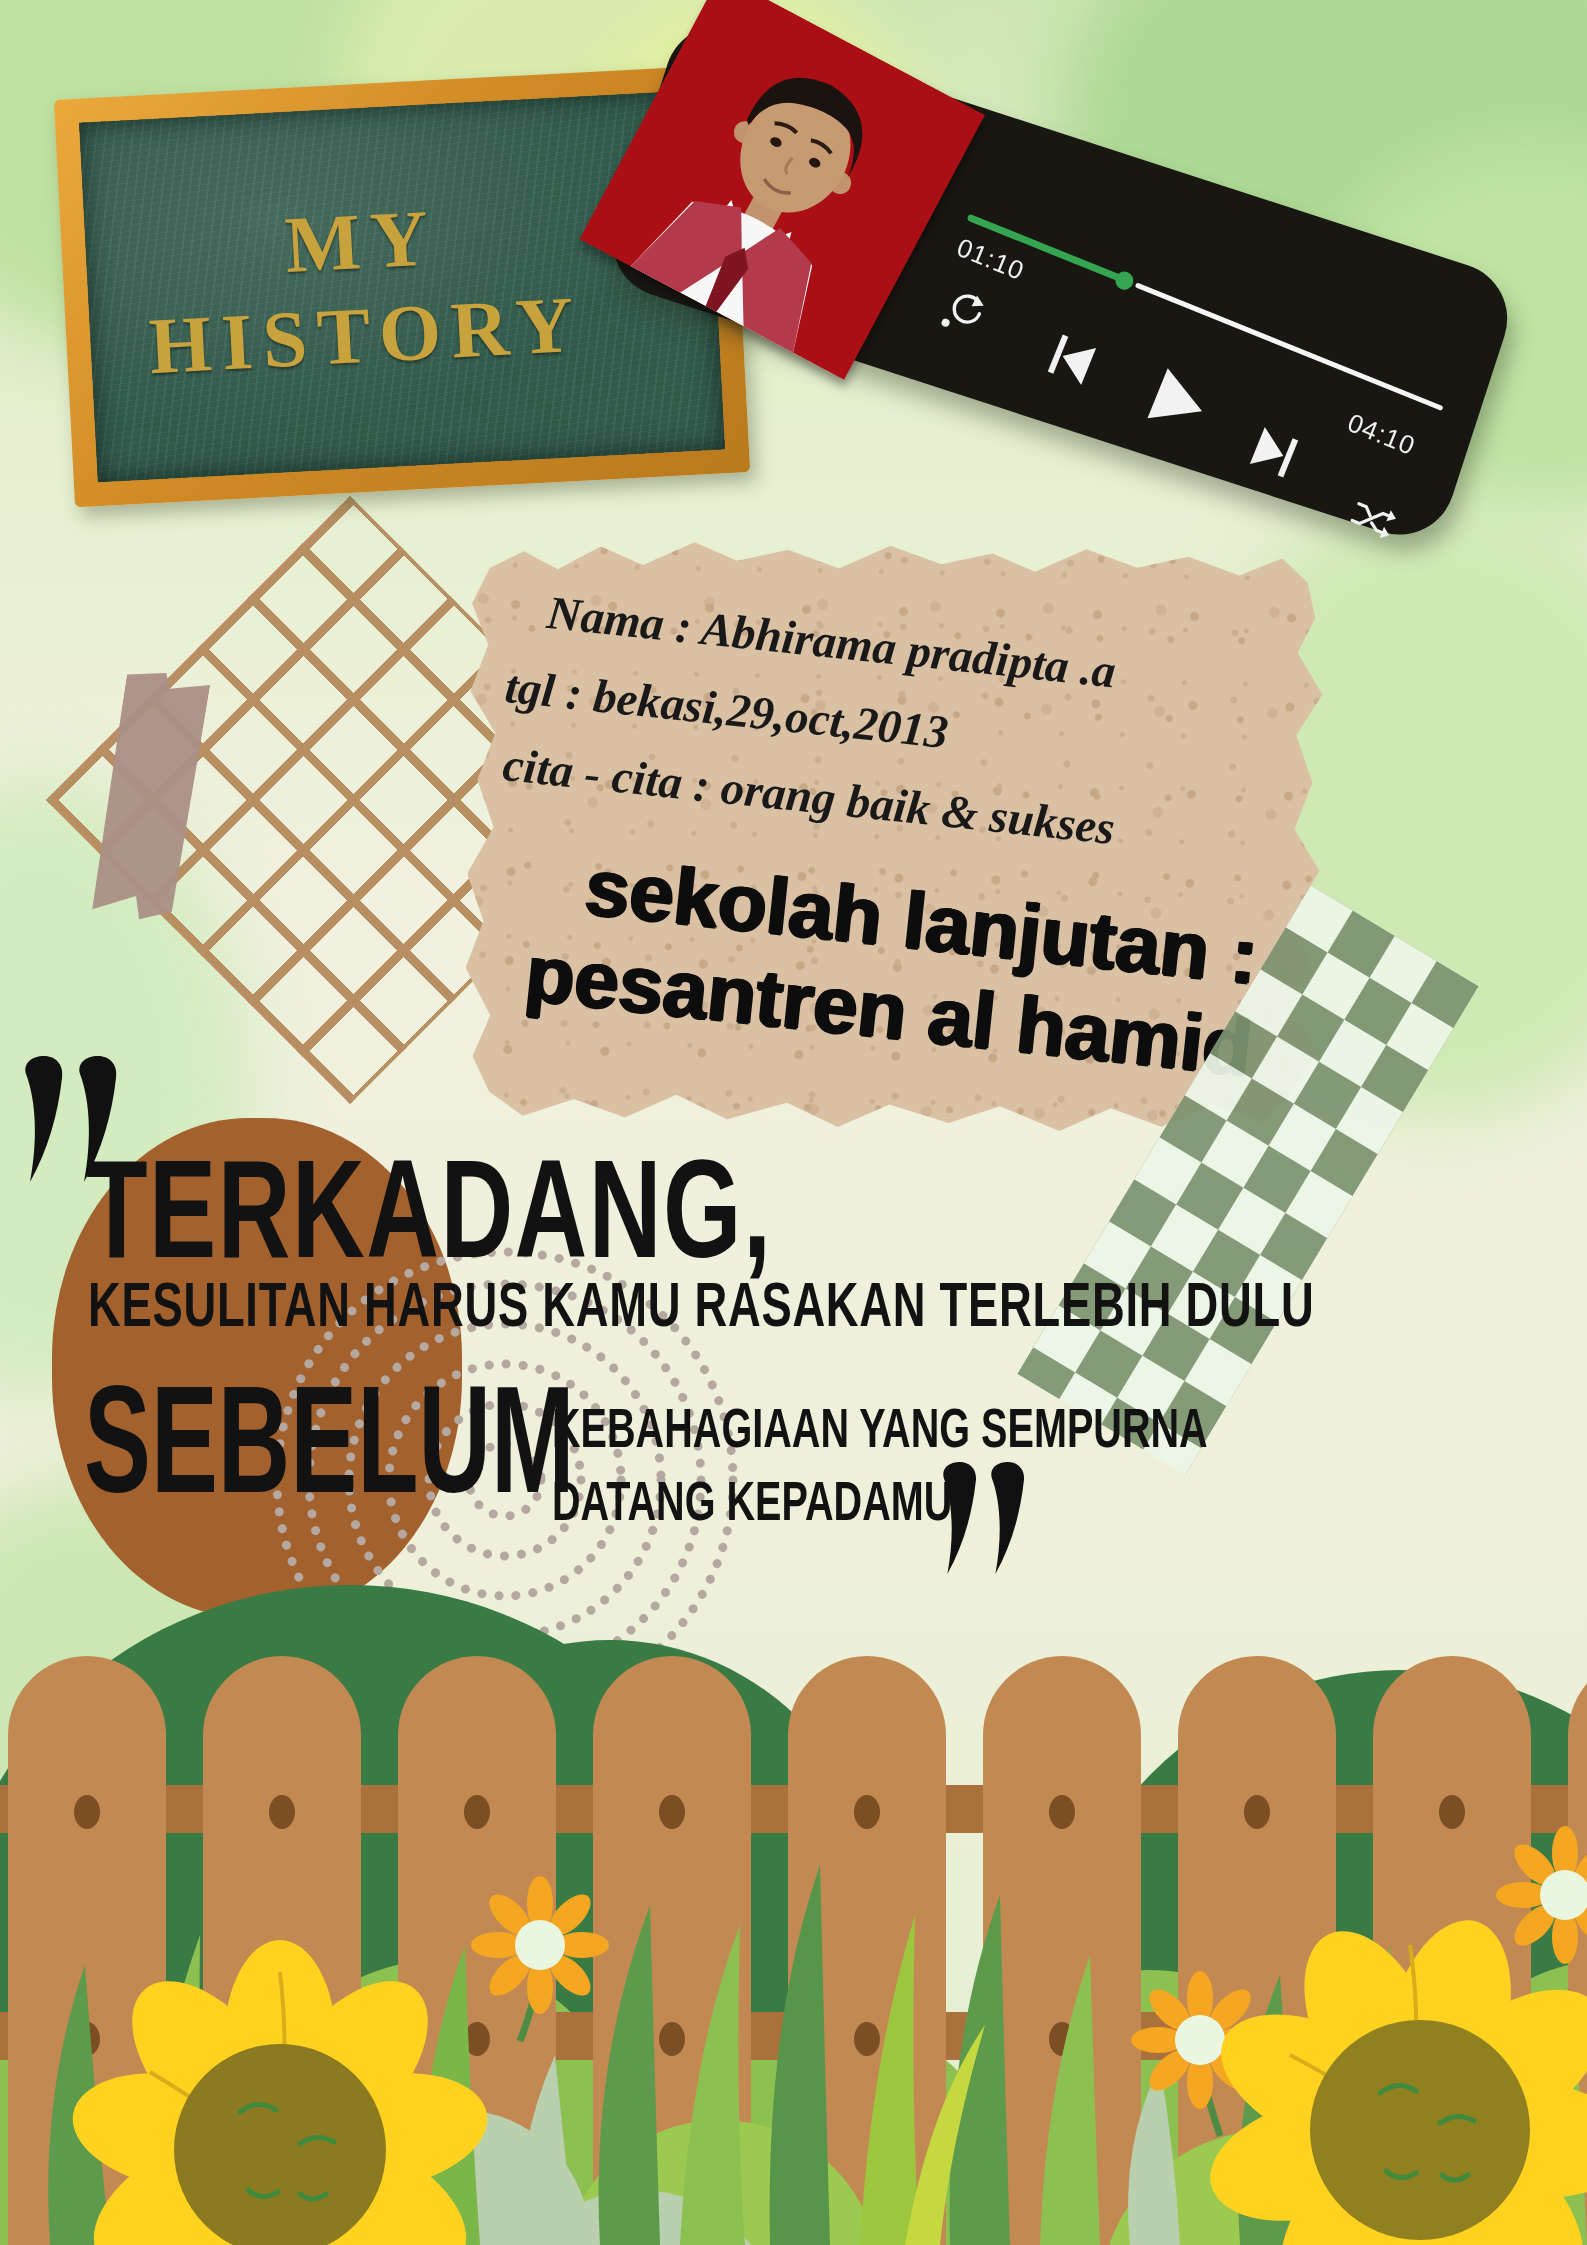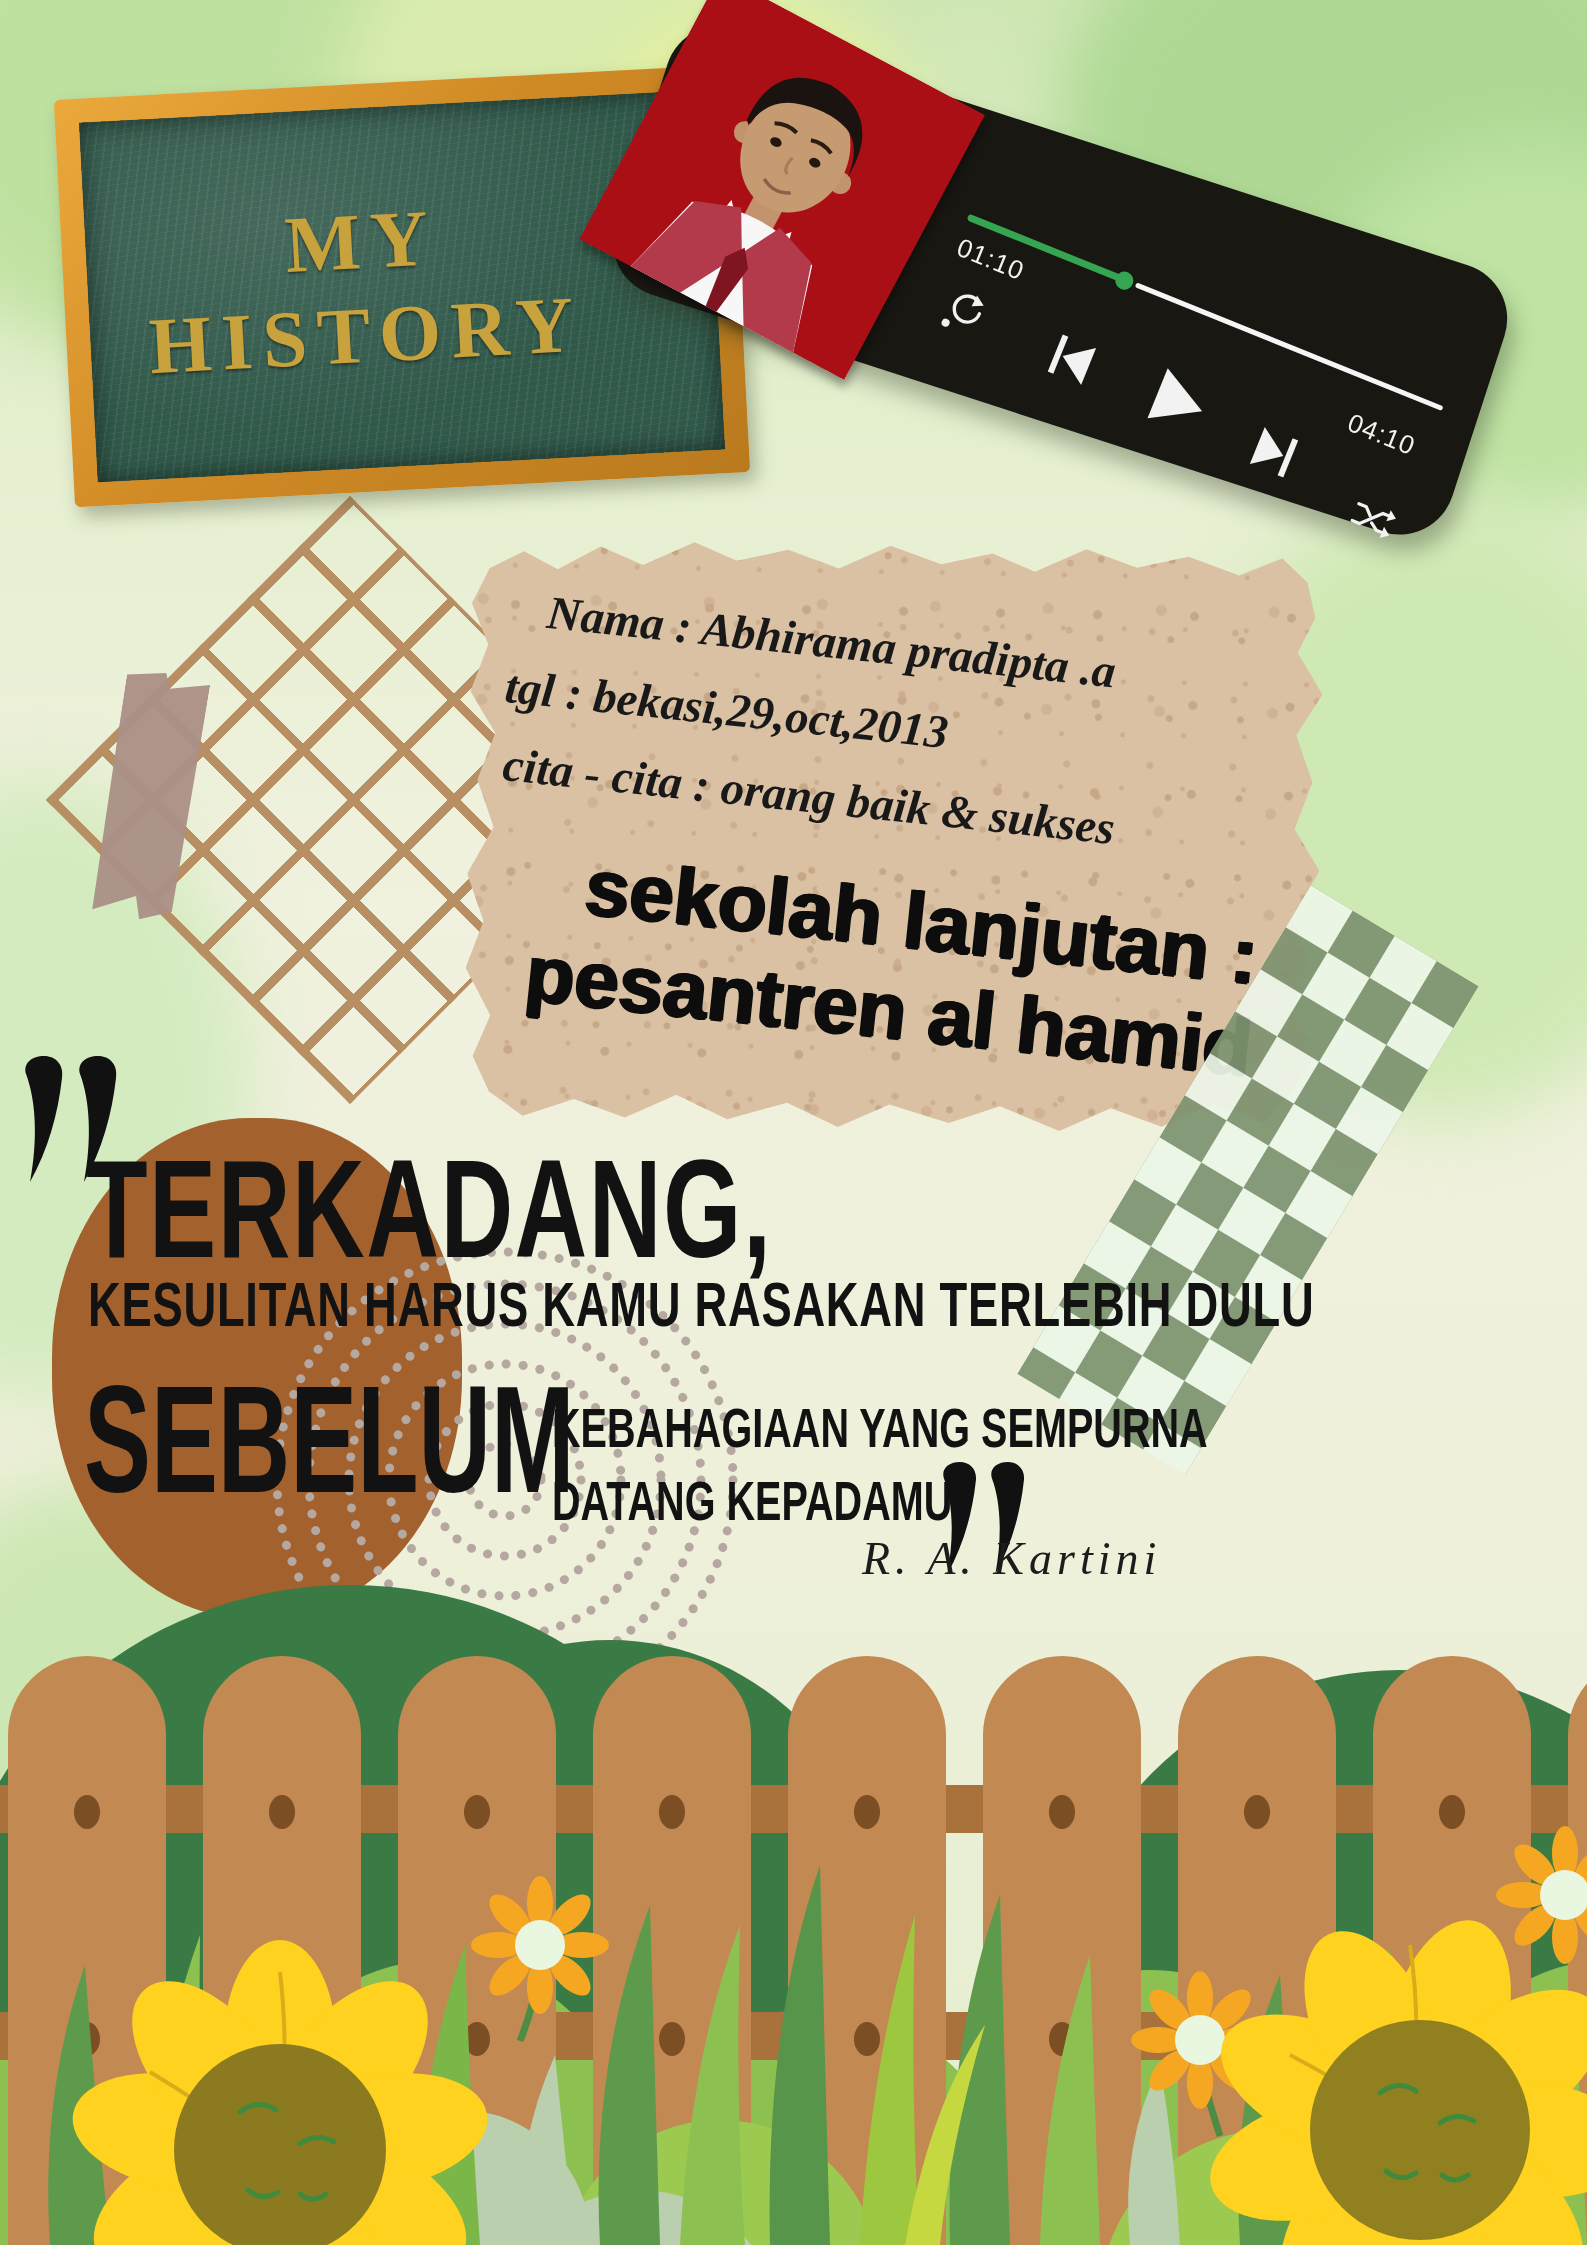--- a/index.html
+++ b/index.html
@@ -214,21 +214,20 @@
   <div id="q-line2" class="qtxt">KESULITAN HARUS KAMU RASAKAN TERLEBIH DULU</div>
   <div id="q-word3" class="qtxt">SEBELUM</div>
   <div id="q-line4" class="qtxt">
     <div>KEBAHAGIAAN YANG SEMPURNA</div>
     <div>DATANG KEPADAMU.</div>
   </div>
   <svg class="abs qmark" style="left:940px;top:1462px;" width="100" height="112" viewBox="0 0 112 126">
     <path d="M22,0 C34,0 42,9 40,22 C36,58 26,94 8,126 C16,84 14,44 4,18 C1,7 10,0 22,0 Z" fill="#111"></path>
     <path d="M76,0 C88,0 96,9 94,22 C90,58 80,94 62,126 C70,84 68,44 58,18 C55,7 64,0 76,0 Z" fill="#111"></path>
   </svg>
-  <div id="q-author" class="abs">R. A. Kartini</div>
 
   <div class="mound" style="left:-50px;top:1585px;width:800px;height:760px;"></div>
   <div class="mound" style="left:330px;top:1640px;width:560px;height:600px;"></div>
   <div class="mound" style="left:1050px;top:1670px;width:700px;height:700px;"></div>
   <div class="mound" style="left:1400px;top:1700px;width:500px;height:560px;"></div>
 
   <div class="lbush" style="left:-80px;top:2000px;width:420px;height:420px;"></div>
   <div class="lbush" style="left:250px;top:1960px;width:380px;height:380px;"></div>
   <div class="lbush" style="left:600px;top:2010px;width:420px;height:420px;"></div>
   <div class="lbush" style="left:950px;top:1970px;width:400px;height:400px;"></div>

